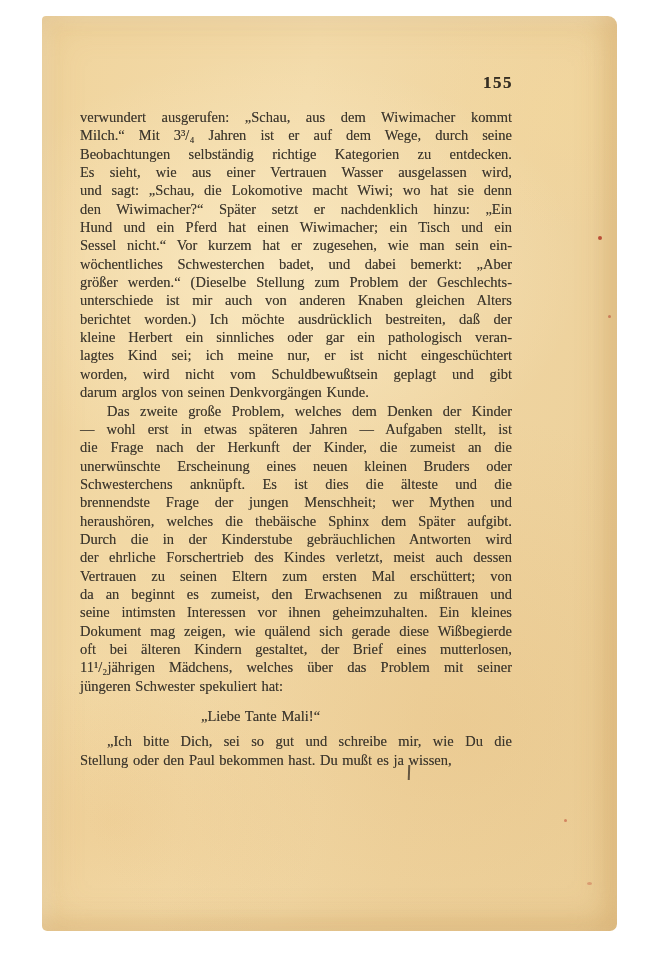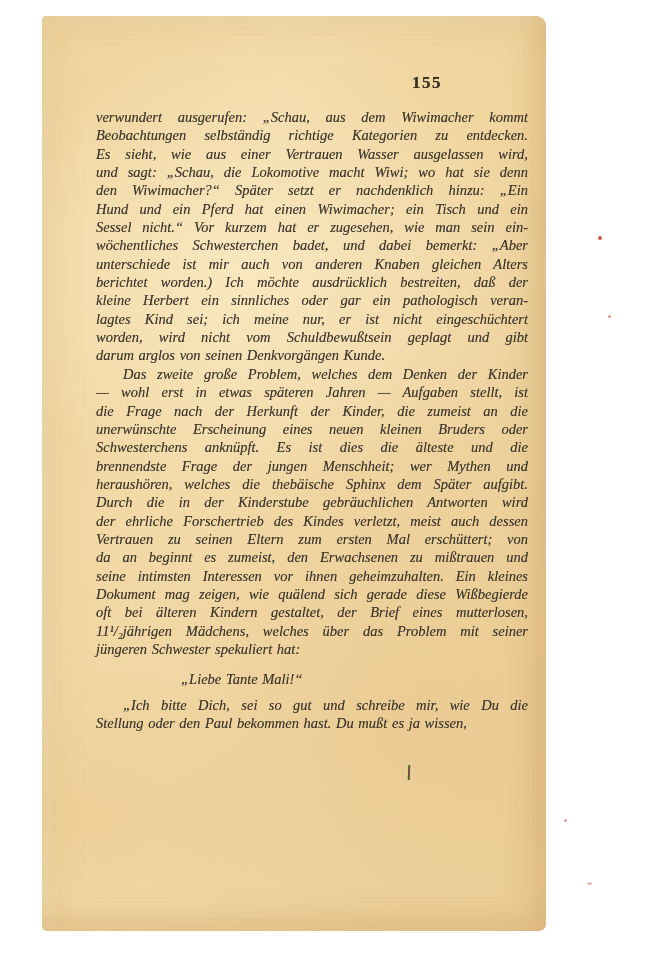--- a/index.html
+++ b/index.html
@@ -10,21 +10,21 @@
     font-family: "Liberation Serif", "DejaVu Serif", serif;
   }
   .scan-bg {
     position: relative;
     width: 659px; height: 960px;
     background: #ffffff;
   }
   .paper {
     position: absolute;
     left: 42px; top: 16px;
-    width: 504px; height: 915px;
+    width: 575px; height: 915px;
     border-radius: 4px 9px 7px 5px;
     background:
       radial-gradient(ellipse 430px 300px at 40% 28%, rgba(255,244,214,0.50), rgba(255,244,214,0) 72%),
       radial-gradient(ellipse 520px 420px at 72% 78%, rgba(226,182,116,0.28), rgba(226,182,116,0) 75%),
       radial-gradient(ellipse 300px 220px at 12% 88%, rgba(230,186,120,0.30), rgba(230,186,120,0) 70%),
       radial-gradient(ellipse 260px 180px at 90% 10%, rgba(244,216,156,0.45), rgba(244,216,156,0) 70%),
       linear-gradient(100deg, #f0d49d 0%, #f3dbaa 38%, #efd4a0 68%, #ecd09a 100%);
     box-shadow:
       inset 0 0 42px rgba(188,138,70,0.26),
       inset -9px -7px 26px rgba(196,146,78,0.28),
@@ -34,38 +34,37 @@
     position: absolute;
     top: 57px; right: 104px;
     font-size: 17px;
     font-weight: bold;
     letter-spacing: 1.5px;
     color: #352e23;
     text-shadow: 0 0 0.5px rgba(53,46,35,0.6);
   }
   .textblock {
     position: absolute;
-    left: 54px; top: 92px;
+    left: 38px; top: 92px;
     width: 432px;
     color: #3d372d;
-    font-style: italic;
   }
   .line {
     font-size: 14.5px;
     line-height: 18.35px;
     text-align: justify;
     text-align-last: justify;
     word-spacing: 1px;
     white-space: normal;
     text-shadow: 0 0 0.5px rgba(61,55,45,0.55);
   }
   .line.last { text-align-last: left; }
   .indent-first .line:first-child { text-indent: 27px; }
   .block-salutation { margin-top: 12px; margin-left: 85px; }
-  .block-salutation .line { text-align: left; text-align-last: left; }
+  .block-salutation .line { text-align: left; text-align-last: left; margin-left: 36px; }
   .block-letter { margin-top: 7px; }
   .speck {
     position: absolute;
     border-radius: 50%;
   }
   .speck-1 { left: 556px; top: 220px; width: 4px; height: 4px; background: #b23a28; opacity: 0.85; }
   .speck-2 { left: 566px; top: 299px; width: 3px; height: 3px; background: #b8503a; opacity: 0.6; }
   .speck-3 { left: 522px; top: 803px; width: 3px; height: 3px; background: #c04a35; opacity: 0.55; }
   .speck-4 { left: 545px; top: 866px; width: 5px; height: 3px; background: #c8634a; opacity: 0.45; }
   .ink-mark {
@@ -80,27 +79,29 @@
 <body>
 
 <div class="scan-bg">
   <div class="paper">
 
     <div class="pagenum">155</div>
 
     <div class="textblock">
       <div class="block indent-none">
           <div class="line">verwundert ausgerufen: „Schau, aus dem Wiwimacher kommt</div>
+          <div class="line">Milch.“ Mit 3³/₄ Jahren ist er auf dem Wege, durch seine</div>
           <div class="line">Beobachtungen selbständig richtige Kategorien zu entdecken.</div>
           <div class="line">Es sieht, wie aus einer Vertrauen Wasser ausgelassen wird,</div>
           <div class="line">und sagt: „Schau, die Lokomotive macht Wiwi; wo hat sie denn</div>
           <div class="line">den Wiwimacher?“ Später setzt er nachdenklich hinzu: „Ein</div>
           <div class="line">Hund und ein Pferd hat einen Wiwimacher; ein Tisch und ein</div>
           <div class="line">Sessel nicht.“ Vor kurzem hat er zugesehen, wie man sein ein-</div>
           <div class="line">wöchentliches Schwesterchen badet, und dabei bemerkt: „Aber</div>
+          <div class="line">größer werden.“ (Dieselbe Stellung zum Problem der Geschlechts-</div>
           <div class="line">unterschiede ist mir auch von anderen Knaben gleichen Alters</div>
           <div class="line">berichtet worden.) Ich möchte ausdrücklich bestreiten, daß der</div>
           <div class="line">kleine Herbert ein sinnliches oder gar ein pathologisch veran-</div>
           <div class="line">lagtes Kind sei; ich meine nur, er ist nicht eingeschüchtert</div>
           <div class="line">worden, wird nicht vom Schuldbewußtsein geplagt und gibt</div>
           <div class="line last">darum arglos von seinen Denkvorgängen Kunde.</div>
         </div>
       <div class="block indent-first">
           <div class="line">Das zweite große Problem, welches dem Denken der Kinder</div>
           <div class="line">— wohl erst in etwas späteren Jahren — Aufgaben stellt, ist</div>

